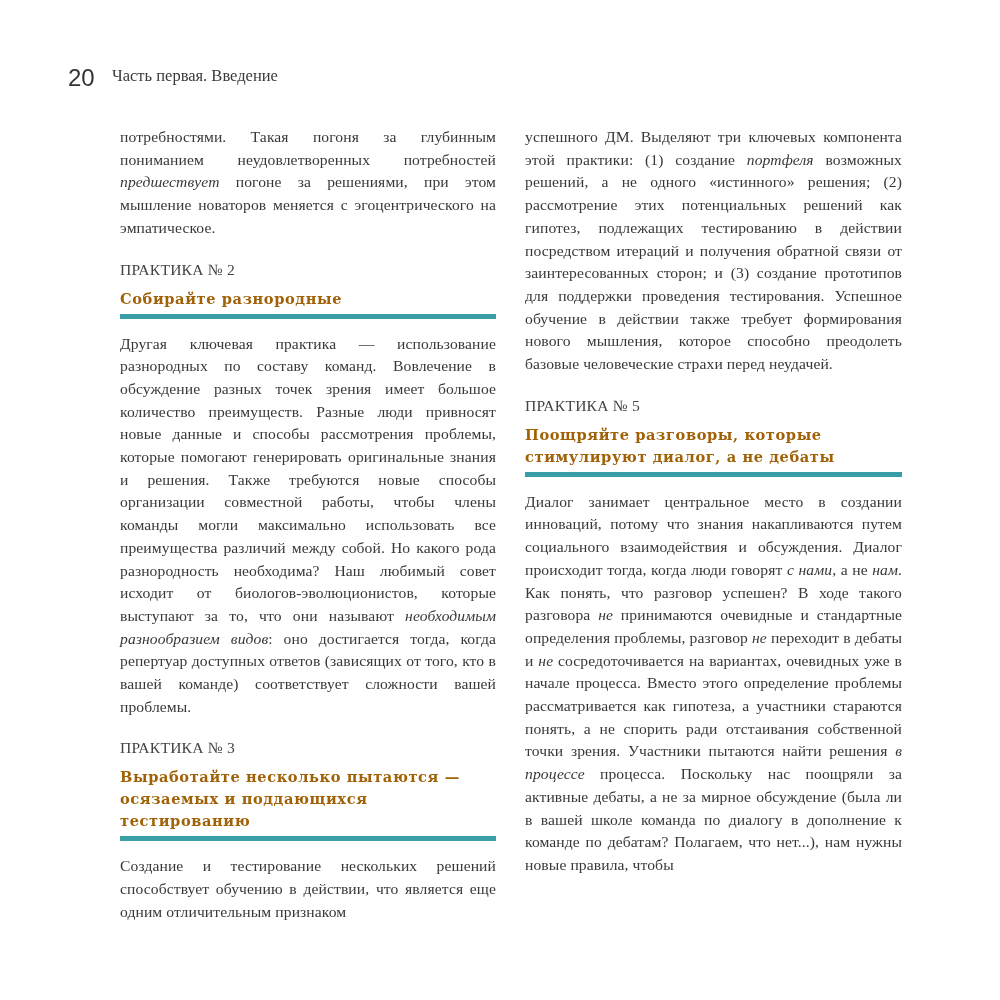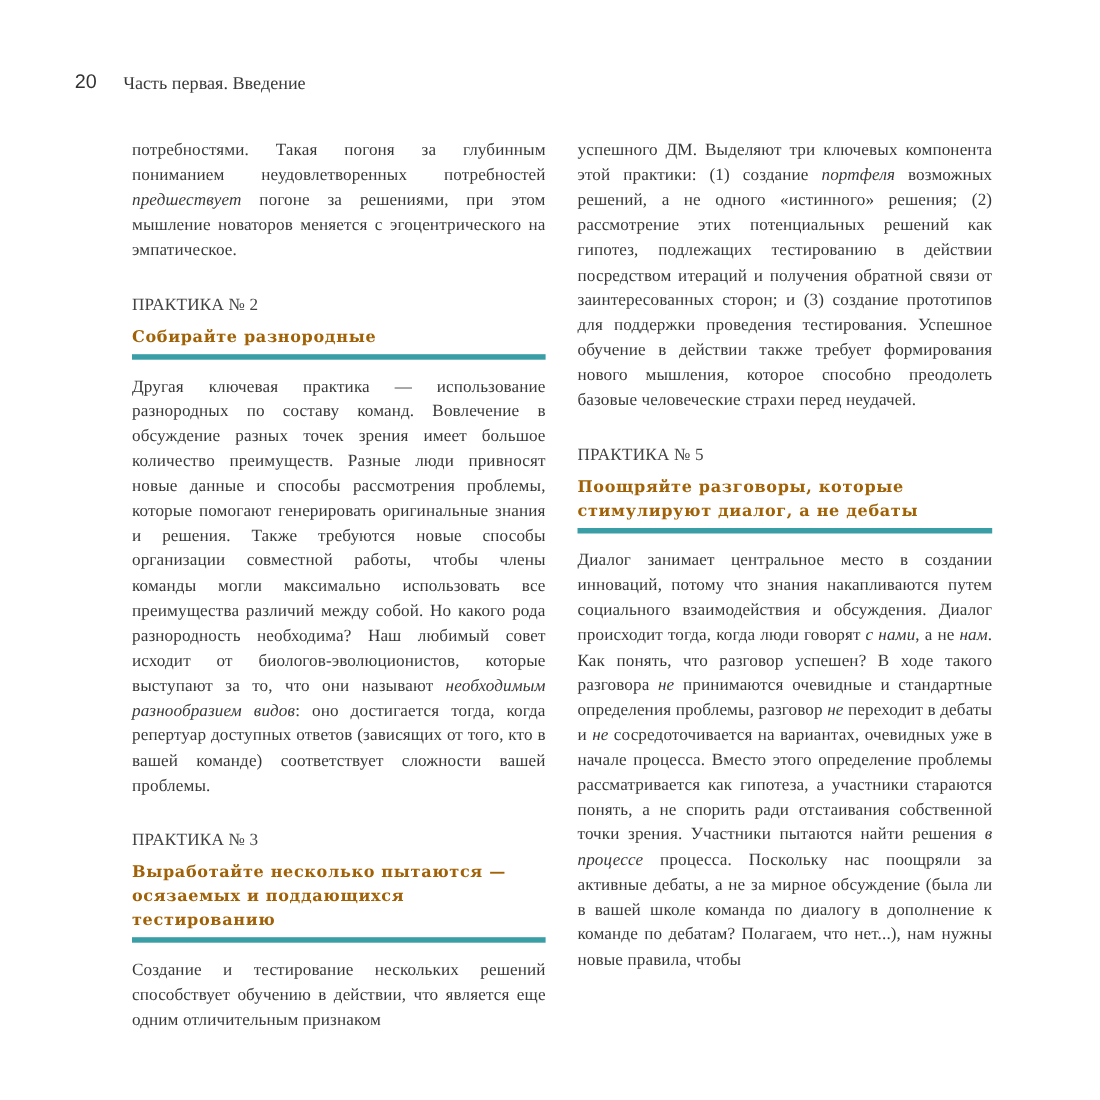--- a/index.html
+++ b/index.html
@@ -1,36 +1,36 @@
 <!DOCTYPE html>
 <html><head>
   <meta charset="utf-8">
   <style>
     html, body { margin: 0; padding: 0; }
     body {
       width: 1000px; height: 1000px; background: #ffffff; position: relative; overflow: hidden;
       font-family: "DejaVu Serif", "Liberation Serif", serif; color: #3a3a3a;
     }
     .page-number {
-      position: absolute; left: 68px; top: 64px; font-size: 18px; color: #333;
+      position: absolute; left: 68px; top: 64px; font-size: 24px; color: #333;
       font-family: "Liberation Sans", sans-serif;
     }
     .running-head {
       position: absolute; left: 112px; top: 66px; font-size: 16.5px; color: #3a3a3a;
       font-family: "Liberation Serif", serif;
     }
     .col { position: absolute; top: 126px; }
     .col-left { left: 120px; width: 376px; }
     .col-right { left: 525px; width: 377px; }
     p.body {
       margin: 0; font-size: 15.6px; line-height: 22.7px; text-align: justify;
       text-align-last: left; font-family: "Liberation Serif", serif; color: #383838;
       letter-spacing: 0.1px;
     }
-    .practice { margin-top: 28px; }
+    .practice { margin-top: 20px; }
     .practice-label {
       font-size: 15.6px; font-family: "Liberation Serif", serif; color: #444;
       line-height: 20px; letter-spacing: 0.2px;
     }
     .practice-title {
       margin-top: 8px; font-size: 14.6px; font-weight: bold; line-height: 22px;
       font-family: "DejaVu Serif", serif; color: #a16207; letter-spacing: 0.6px;
     }
     .teal-bar { height: 5px; background: #3a9ea7; margin-top: 4px; margin-bottom: 14px; }
     em { font-style: italic; }

